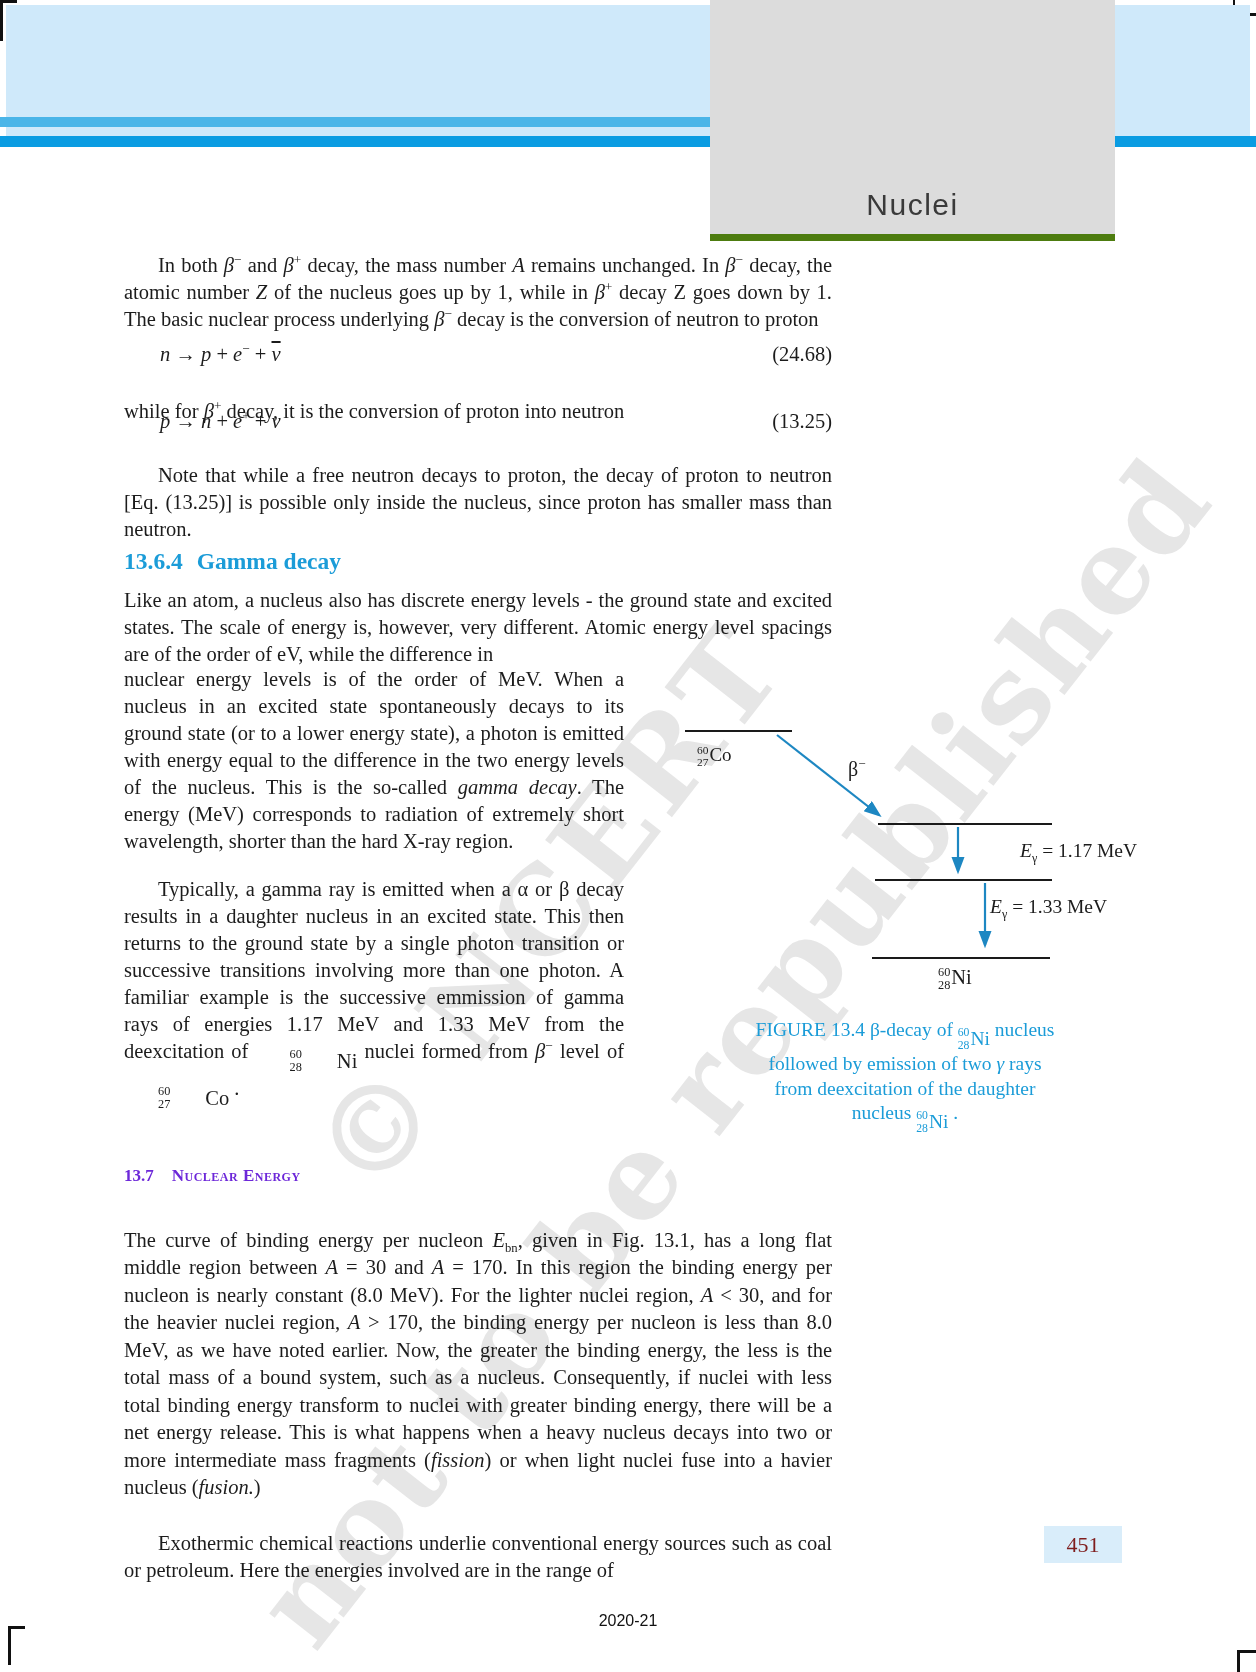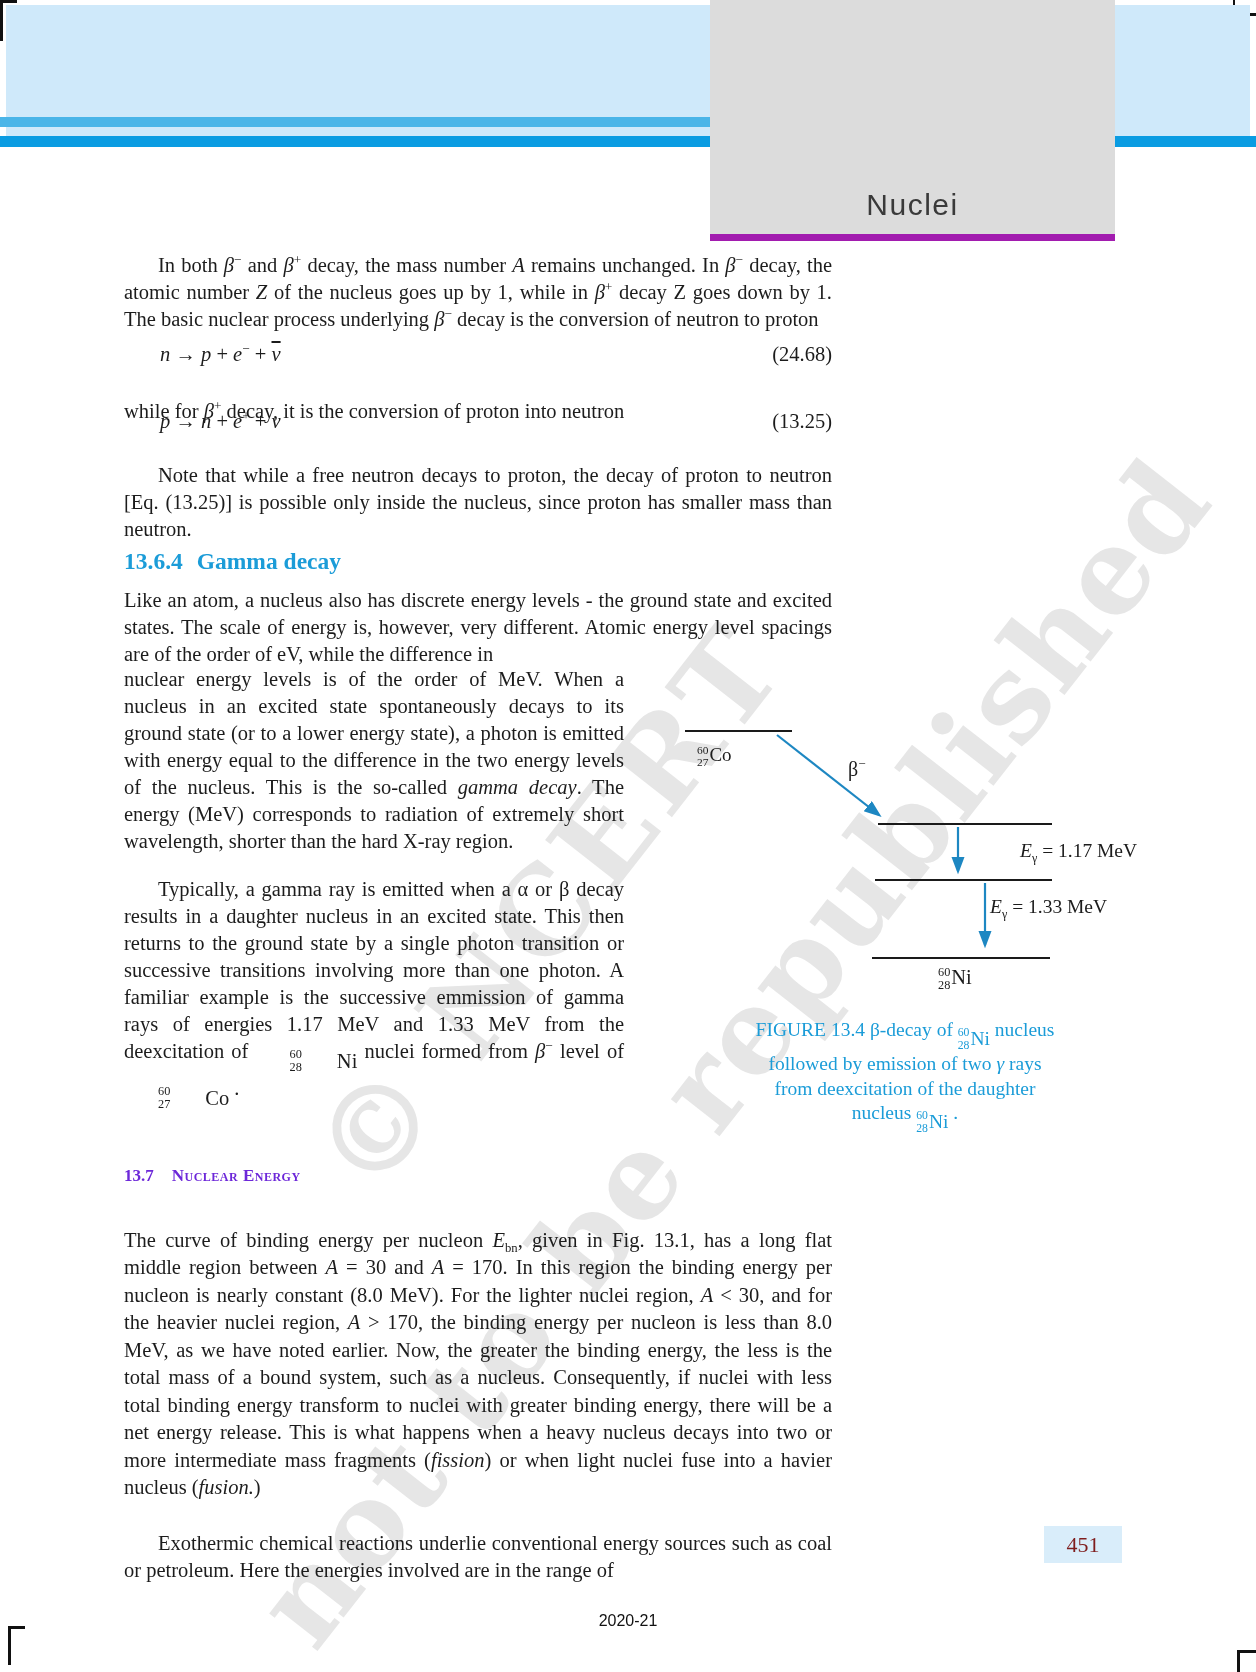--- a/index.html
+++ b/index.html
@@ -11,21 +11,21 @@
   .mark-tl{left:0;top:0;width:14px;height:38px;border-left:3px solid #111;border-top:3px solid #111;}
   .mark-tr{left:1233px;top:0;width:21px;height:13px;border-left:2px solid #111;border-bottom:3px solid #111;}
   .mark-bl{left:8px;top:1626px;width:14px;height:36px;border-left:3px solid #111;border-top:3px solid #111;}
   .mark-br{left:1237px;top:1650px;width:17px;height:20px;border-left:3px solid #111;border-top:3px solid #111;}
 
   
   .band-light{position:absolute;left:6px;top:5px;width:1244px;height:131px;background:#cfe9fa;}
   .stripe-mid{position:absolute;left:0;top:117px;width:710px;height:10px;background:#4ab5e8;}
   .stripe-dark{position:absolute;left:0;top:136px;width:1256px;height:11px;background:#0a9ce2;}
   .gray-tab{position:absolute;left:710px;top:0;width:405px;height:222px;background:#dcdcdc;
-            border-bottom:7px solid #a21caf;display:flex;align-items:flex-end;justify-content:center;
+            border-bottom:7px solid #4d7c0f;display:flex;align-items:flex-end;justify-content:center;
             padding-bottom:12px;box-sizing:content-box;}
   .chapter-title{font-family:"Liberation Sans","DejaVu Sans",sans-serif;font-size:30px;
                  color:#3a3a3a;letter-spacing:1.5px;font-weight:400;}
 
   
   .watermark{position:absolute;left:40px;top:400px;width:1200px;height:1160px;
              display:flex;flex-direction:column;align-items:center;justify-content:center;
              transform:rotate(-52deg);z-index:1;pointer-events:none;
              font-family:"DejaVu Serif",serif;font-weight:bold;
              color:rgba(128,128,128,0.20);white-space:nowrap;}

